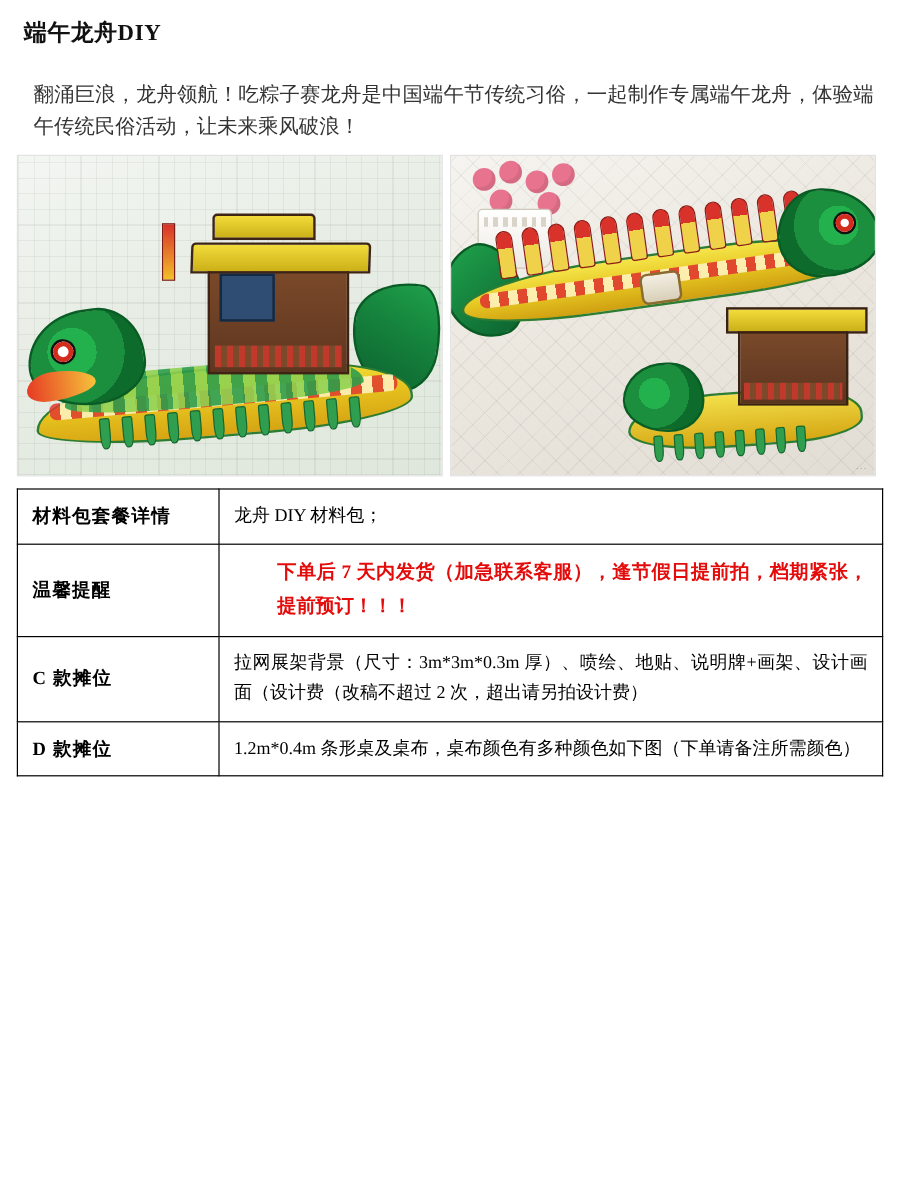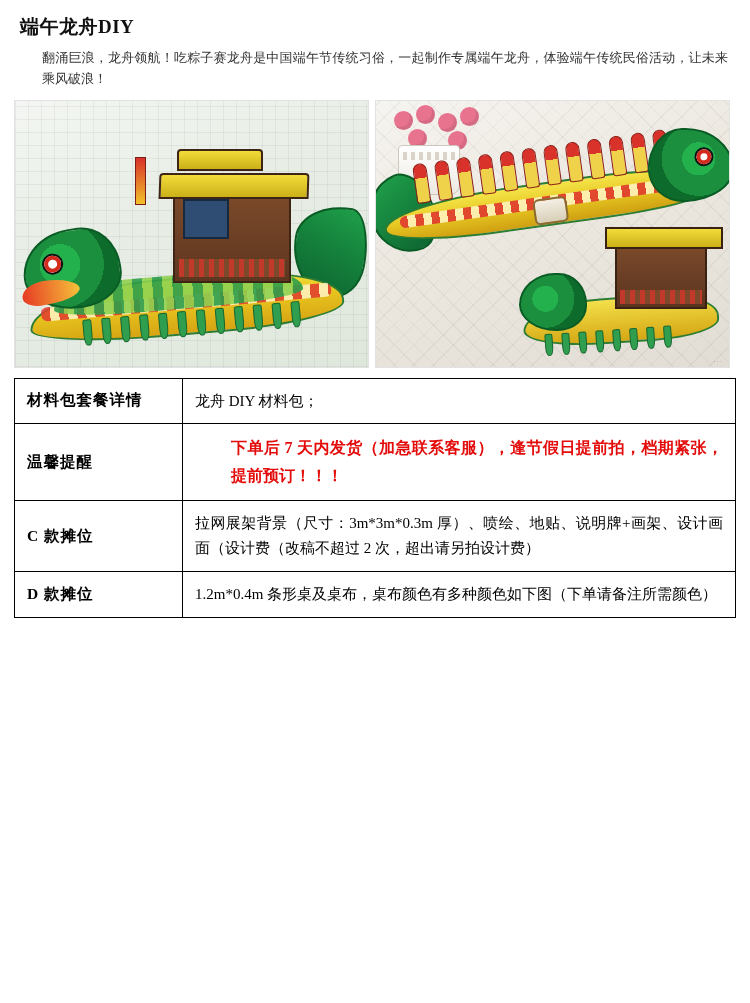--- a/index.html
+++ b/index.html
@@ -19,28 +19,28 @@
     width: 750px;
     height: 1003px;
     padding: 10px 14px 0 14px;
     position: relative;
   }
   .title {
     font-family: "Liberation Serif", serif;
     font-size: 19px;
     font-weight: bold;
     letter-spacing: 0.5px;
-    margin: 4px 0 8px 6px;
+    margin: 4px 0 25px 6px;
     color: #111;
   }
   .intro {
-    font-size: 13px;
+    font-size: 17px;
     line-height: 1.6;
     color: #333;
-    margin: 0 8px 10px 28px;
+    margin: 0 8px 10px 14px;
     text-align: justify;
   }
 
   
   .photos {
     display: flex;
     gap: 6px;
     margin: 0 0 10px 0;
   }
   .photo {

